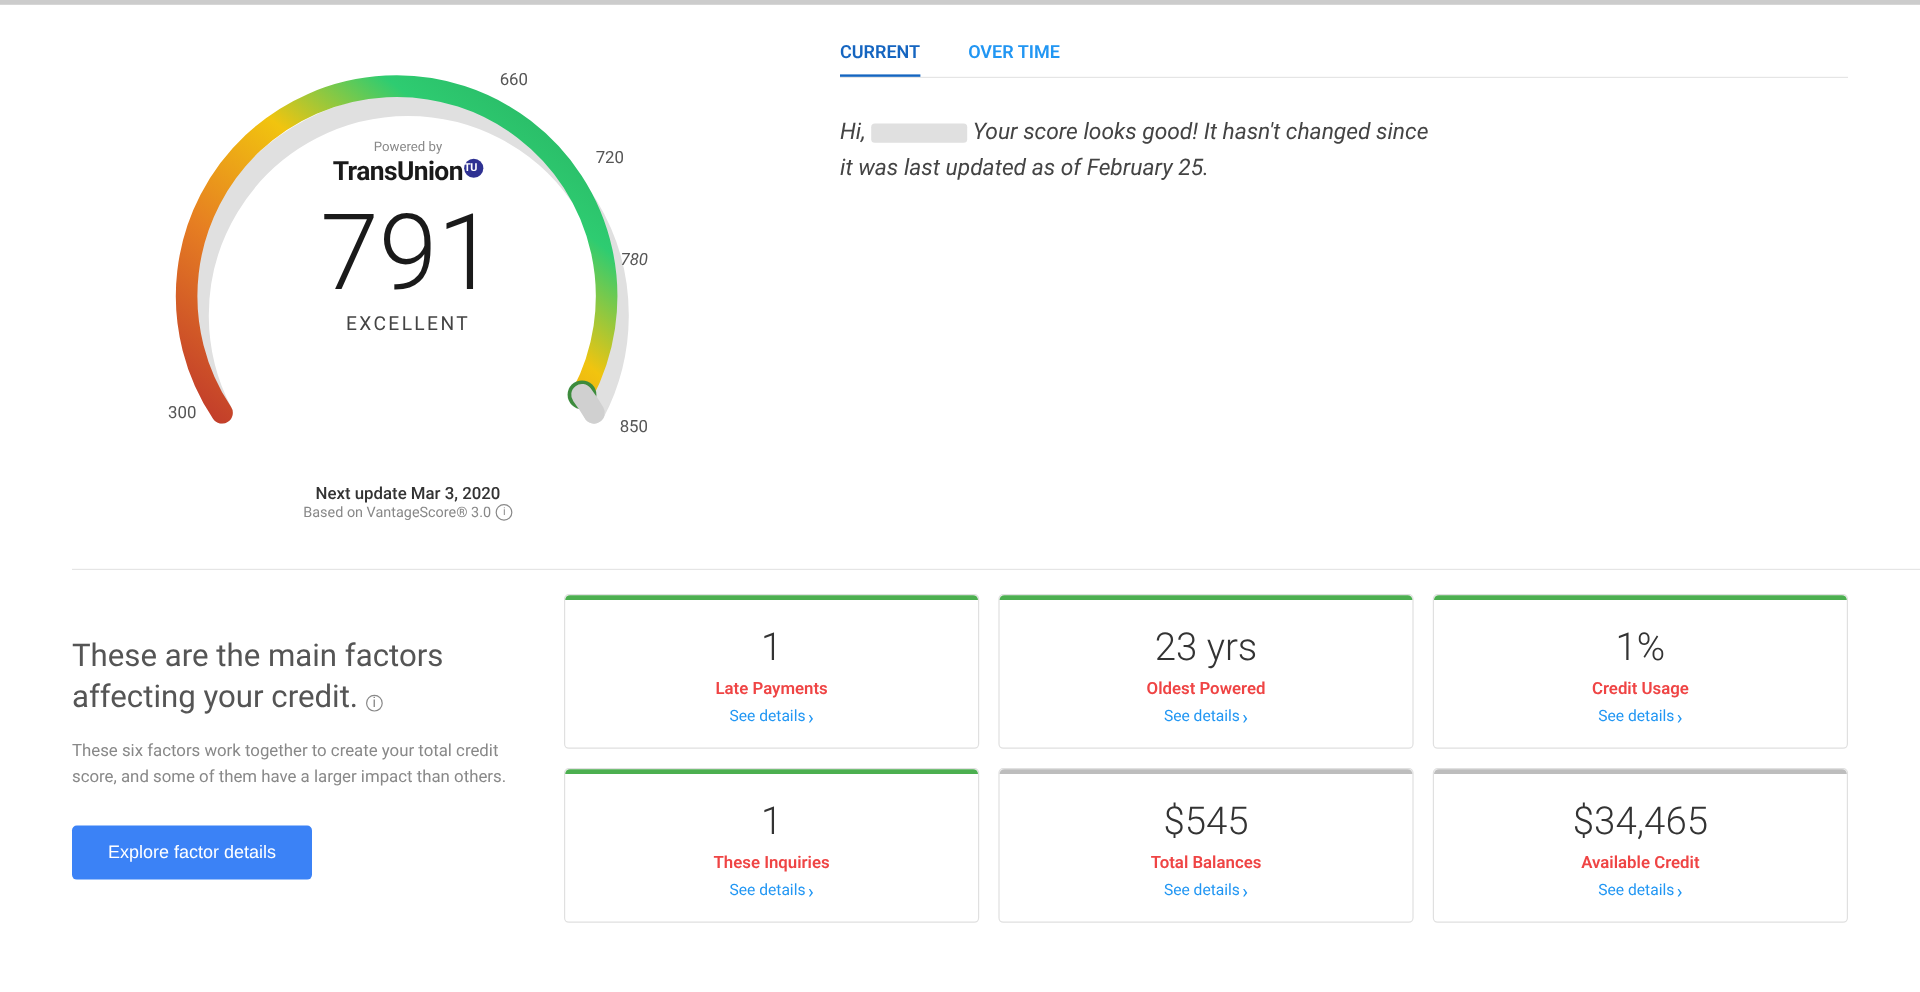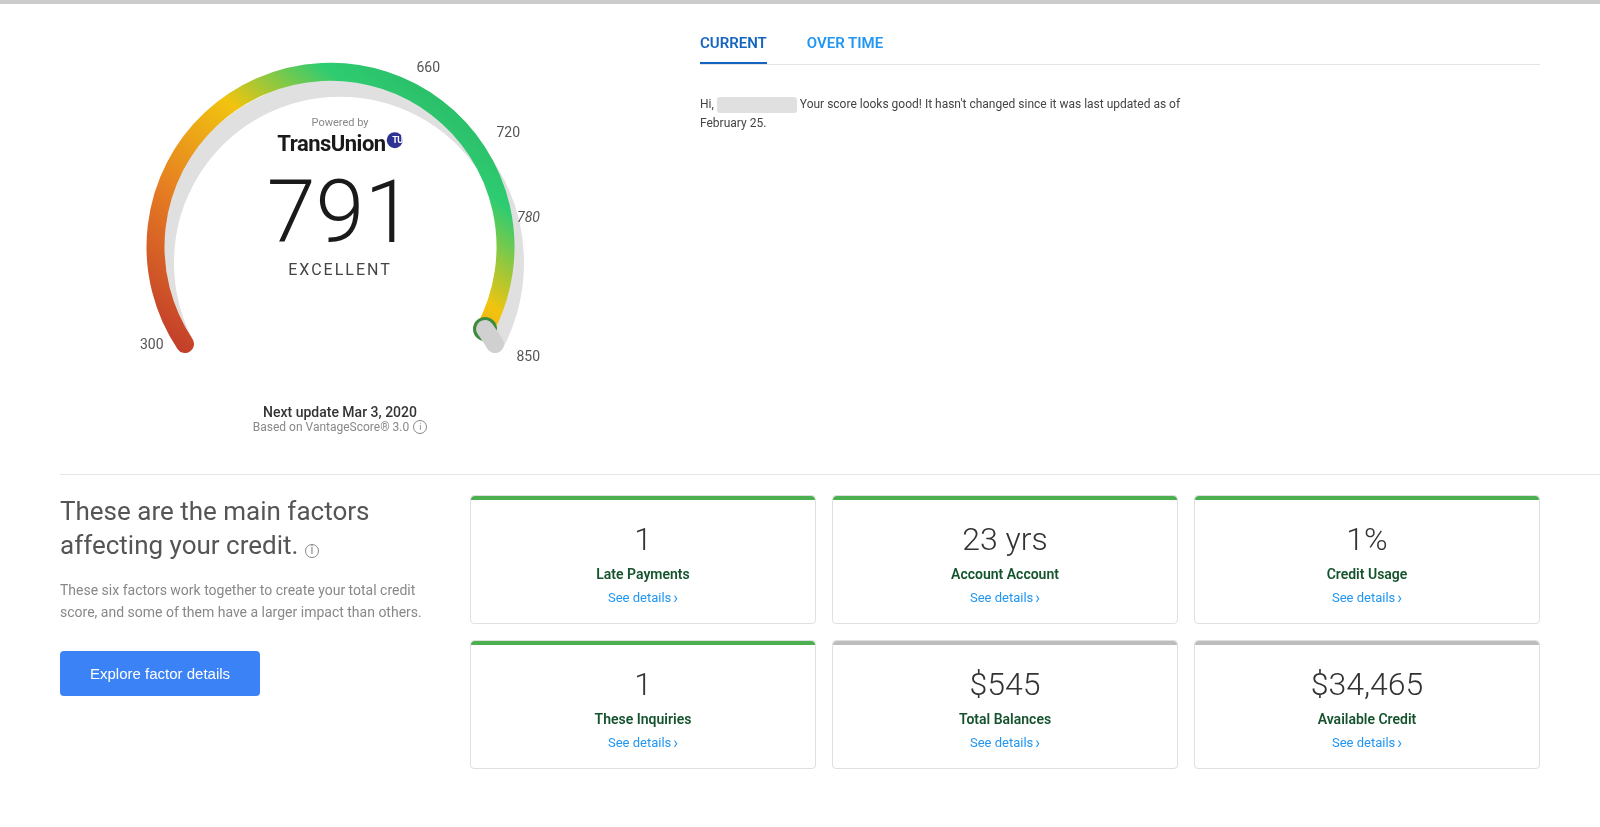--- a/index.html
+++ b/index.html
@@ -67,21 +67,21 @@
     .transunion-logo .tu-badge {
       display: inline-block;
       background: #2e3192;
       color: white;
       font-size: 9px;
       font-weight: 700;
       border-radius: 50%;
       width: 16px;
       height: 16px;
       line-height: 16px;
-      text-align: right;
+      text-align: left;
       vertical-align: super;
       margin-left: 1px;
     }
 
     .score-number {
       font-size: 88px;
       font-weight: 300;
       color: #1a1a1a;
       line-height: 1;
       margin-top: 12px;
@@ -198,41 +198,43 @@
       border-bottom: 2px solid transparent;
       text-decoration: none;
     }
 
     .tab.active {
       color: #1565c0;
       border-bottom: 2px solid #1565c0;
     }
 
     .score-message {
-      font-size: 12px;
+      font-size: 19px;
       color: #444;
       line-height: 1.6;
       max-width: 500px;
       margin-bottom: 40px;
+      font-style: italic;
     }
 
     .score-message .username {
       display: inline-block;
       background: #e0e0e0;
       width: 80px;
       height: 16px;
       border-radius: 3px;
       vertical-align: middle;
     }
 
     
     .bottom-section {
       display: flex;
       padding: 20px 60px 40px;
       gap: 30px;
+      align-items: center;
     }
 
     .factors-text {
       flex: 0 0 380px;
     }
 
     .factors-title {
       font-size: 26px;
       color: #555;
       line-height: 1.3;
@@ -301,21 +303,21 @@
       font-size: 32px;
       font-weight: 300;
       color: #333;
       margin-bottom: 8px;
       margin-top: 4px;
     }
 
     .factor-name {
       font-size: 14px;
       font-weight: 600;
-      color: #14532d;
+      color: #ef4444;
       margin-bottom: 6px;
     }
 
     .factor-link {
       font-size: 13px;
       color: #2196f3;
       cursor: pointer;
       display: flex;
       align-items: center;
       justify-content: center;
@@ -414,21 +416,21 @@
   <div class="factors-grid">
 
     <div class="factor-card green">
       <div class="factor-value">1</div>
       <div class="factor-name">Late Payments</div>
       <div class="factor-link">See details</div>
     </div>
 
     <div class="factor-card green">
       <div class="factor-value">23 yrs</div>
-      <div class="factor-name">Account Account</div>
+      <div class="factor-name">Oldest Powered</div>
       <div class="factor-link">See details</div>
     </div>
 
     <div class="factor-card green">
       <div class="factor-value">1%</div>
       <div class="factor-name">Credit Usage</div>
       <div class="factor-link">See details</div>
     </div>
 
     <div class="factor-card green">

